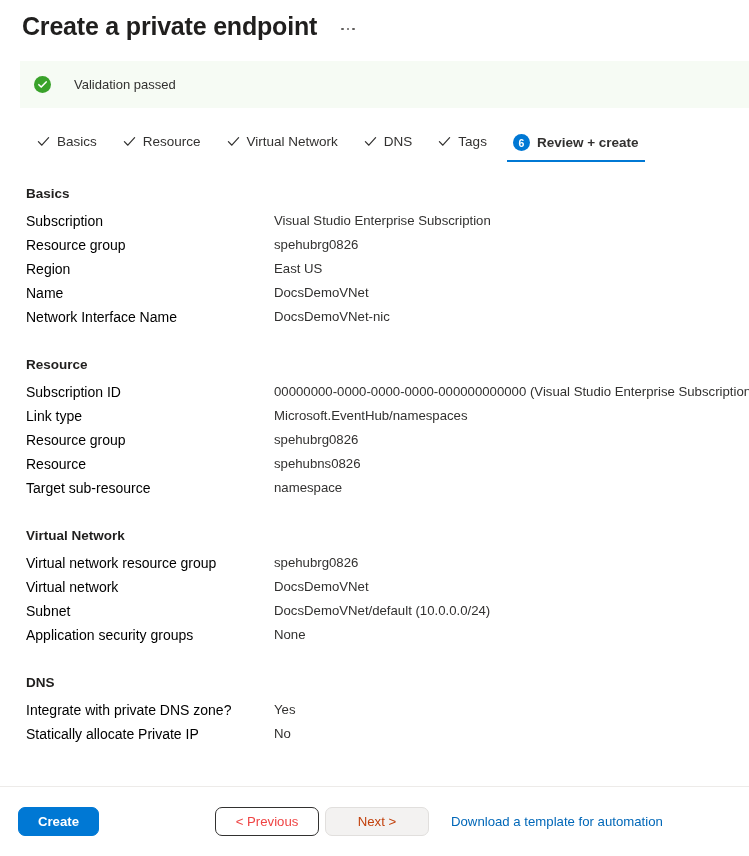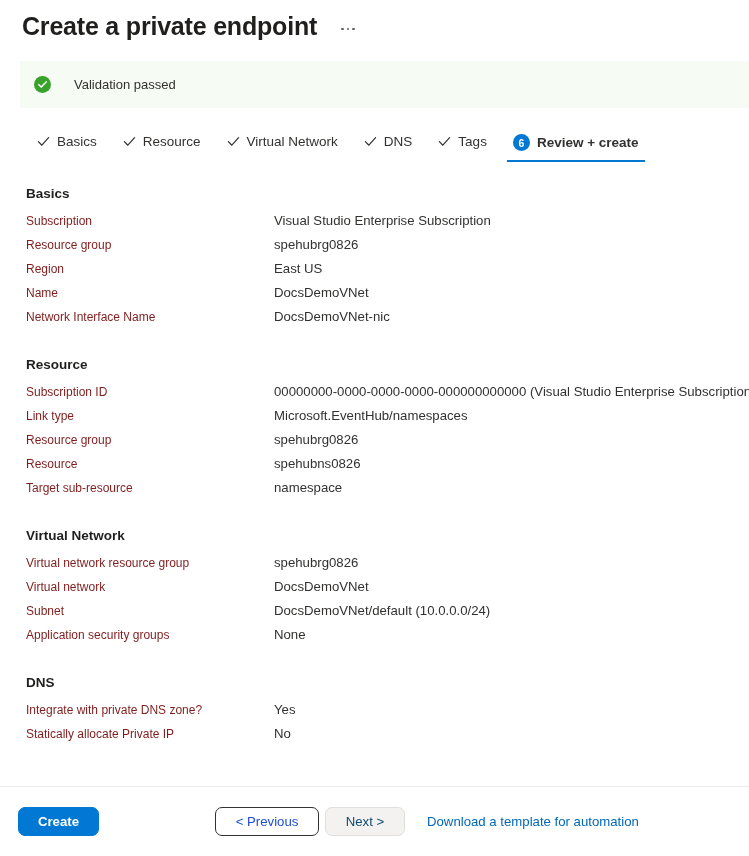--- a/index.html
+++ b/index.html
@@ -144,22 +144,22 @@
   .section + .section .section-title { padding-top: 24px; }
   .kv-row {
     display: flex;
     align-items: flex-start;
     padding: 0 0 0 26px;
     height: 24px;
   }
   .kv-label {
     width: 248px;
     flex: none;
-    font-size: 12px;
-    color: #7f1d1d;
+    font-size: 14px;
+    color: #000000;
     line-height: 24px;
   }
   .kv-value {
     font-size: 13.2px;
     color: #323130;
     line-height: 24px;
     white-space: nowrap;
     text-align: center;
   }
 
@@ -197,30 +197,30 @@
   }
   .btn-primary {
     background: #0078d4;
     color: #ffffff;
     border: 1px solid #0078d4;
     font-weight: 600;
     width: 81px;
   }
   .btn-secondary {
     background: #ffffff;
-    color: #1d4ed8;
+    color: #ef4444;
     border: 1px solid #323130;
     width: 104px;
     margin-left: 0;
   }
   .btn-disabled {
     background: #f3f2f1;
-    color: #0c4a6e;
+    color: #c2410c;
     border: 1px solid #e1dfdd;
-    width: 80px;
+    width: 104px;
     cursor: default;
   }
   .footer-spacer-1 { width: 116px; }
   .footer-spacer-2 { width: 6px; }
   .footer-link {
     margin-left: 22px;
     font-size: 13.2px;
     color: #0067b8;
     cursor: pointer;
     text-decoration: none;

